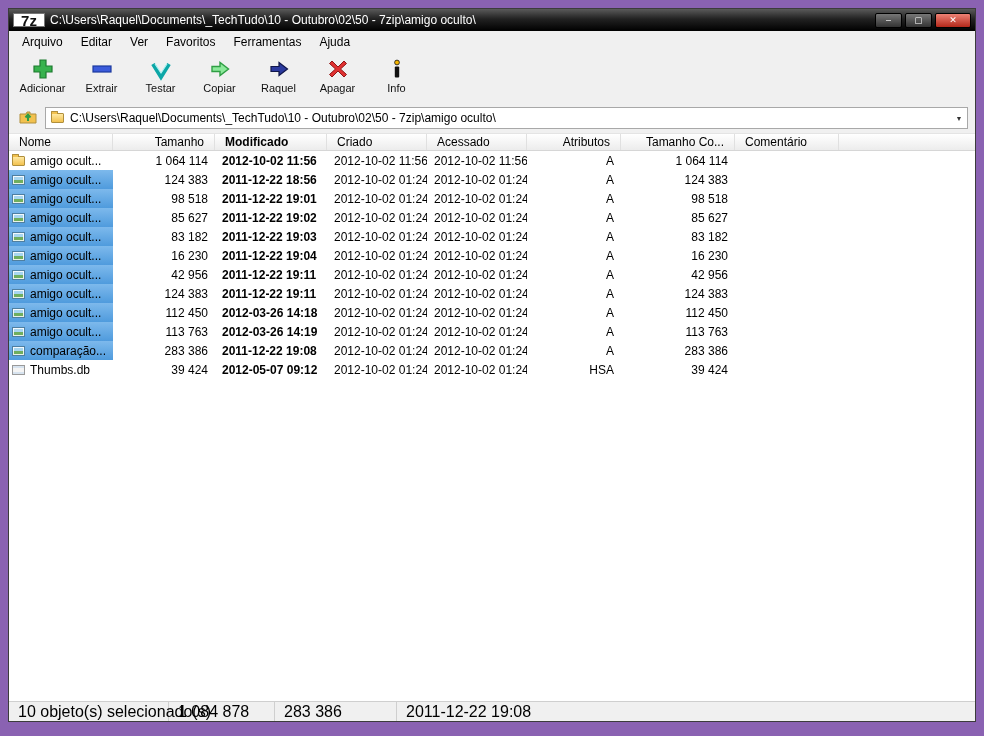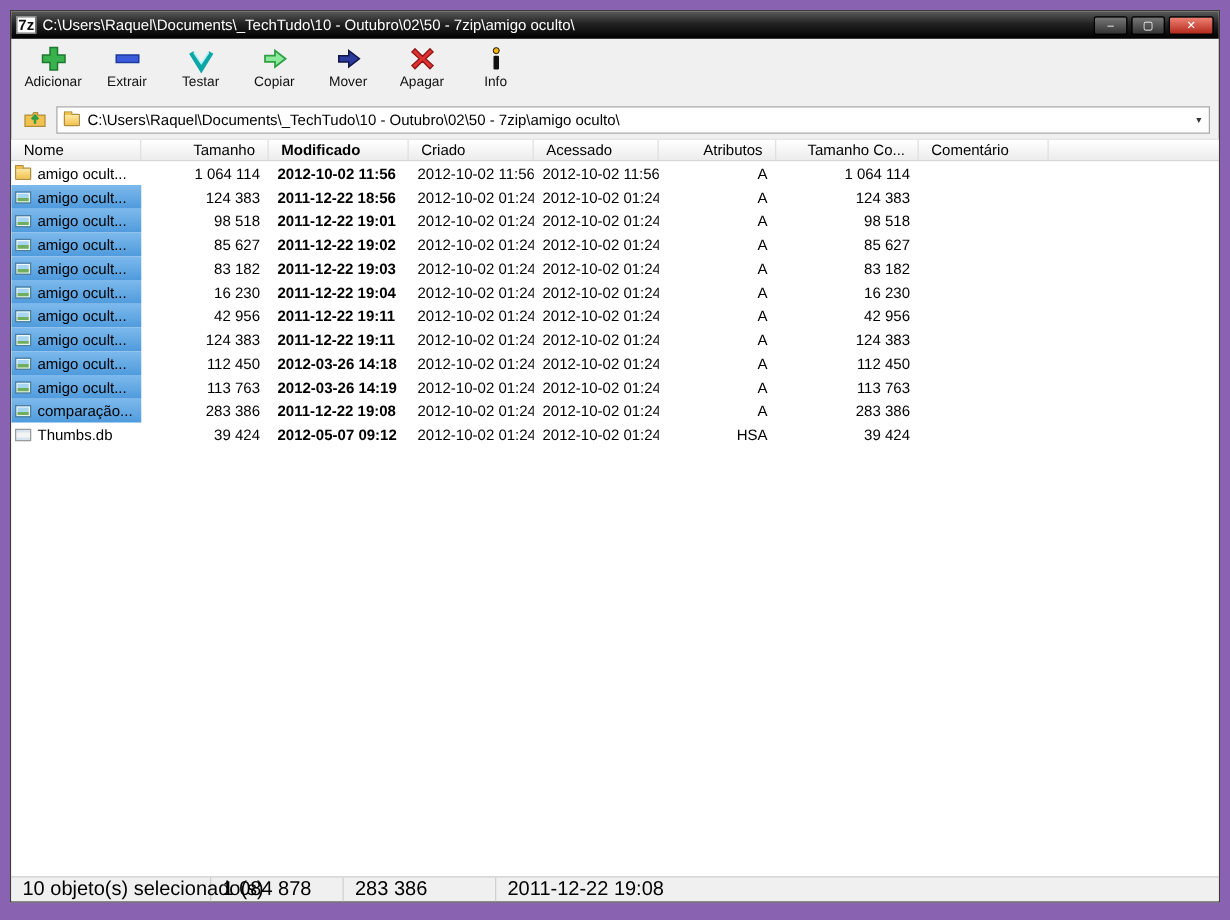--- a/index.html
+++ b/index.html
@@ -16,22 +16,22 @@
     display:flex; flex-direction:column;
   }
   
   .titlebar {
     height:22px; flex:0 0 22px;
     background:linear-gradient(#5a5a5a 0%, #222 45%, #000 100%);
     display:flex; align-items:center; gap:5px;
     color:#fff; font-size:12px; padding:0 4px;
   }
   .app-icon {
-    width:16px; height:14px; background:#fff; border:1px solid #777;
-    font-size:12px; font-weight:bold; color:#111;
+    width:32px; height:14px; background:#fff; border:1px solid #777;
+    font-size:15px; font-weight:bold; color:#111;
     display:flex; align-items:center; justify-content:center; flex:0 0 auto;
   }
   .title-text { flex:1; white-space:nowrap; overflow:hidden; }
   .winbtns { display:flex; gap:3px; align-items:center; }
   .winbtn {
     width:27px; height:15px; border:1px solid #000; border-radius:2px;
     display:flex; align-items:center; justify-content:center;
     color:#fff; font-size:9px; line-height:1;
     background:linear-gradient(#777, #333);
   }
@@ -99,20 +99,28 @@
   <div class="titlebar">
     <span class="app-icon">7z</span>
     <span class="title-text">C:\Users\Raquel\Documents\_TechTudo\10 - Outubro\02\50 - 7zip\amigo oculto\</span>
     <span class="winbtns">
       <span class="winbtn">–</span>
       <span class="winbtn">▢</span>
       <span class="winbtn close">✕</span>
     </span>
   </div>
 
+  <div class="menubar">
+    <span class="menu-item">Arquivo</span>
+    <span class="menu-item">Editar</span>
+    <span class="menu-item">Ver</span>
+    <span class="menu-item">Favoritos</span>
+    <span class="menu-item">Ferramentas</span>
+    <span class="menu-item">Ajuda</span>
+  </div>
 
   <div class="toolbar">
     <button class="tool">
       <span>
         <svg viewBox="0 0 24 24">
             <path d="M9 3h6v6h6v6h-6v6H9v-6H3V9h6z" fill="#37b24d" stroke="#1d7a2f" stroke-width="1.2"></path>
           </svg>
       </span>
       <span class="tool-label">Adicionar</span>
     </button>
@@ -140,21 +148,21 @@
           </svg>
       </span>
       <span class="tool-label">Copiar</span>
     </button>
     <button class="tool">
       <span>
         <svg viewBox="0 0 24 24">
             <path d="M4 9.5h8v-4l8.5 6.5-8.5 6.5v-4H4z" fill="#2b3a9e" stroke="#10164a" stroke-width="1.2"></path>
           </svg>
       </span>
-      <span class="tool-label">Mover</span>
+      <span class="tool-label">Raquel</span>
     </button>
     <button class="tool">
       <span>
         <svg viewBox="0 0 24 24">
             <path d="M6 4 L12 10 L18 4 L20.5 6.5 L14.5 12 L20.5 17.5 L18 20 L12 14 L6 20 L3.5 17.5 L9.5 12 L3.5 6.5 z" fill="#e03131" stroke="#8f1616" stroke-width="1"></path>
           </svg>
       </span>
       <span class="tool-label">Apagar</span>
     </button>
     <button class="tool">

